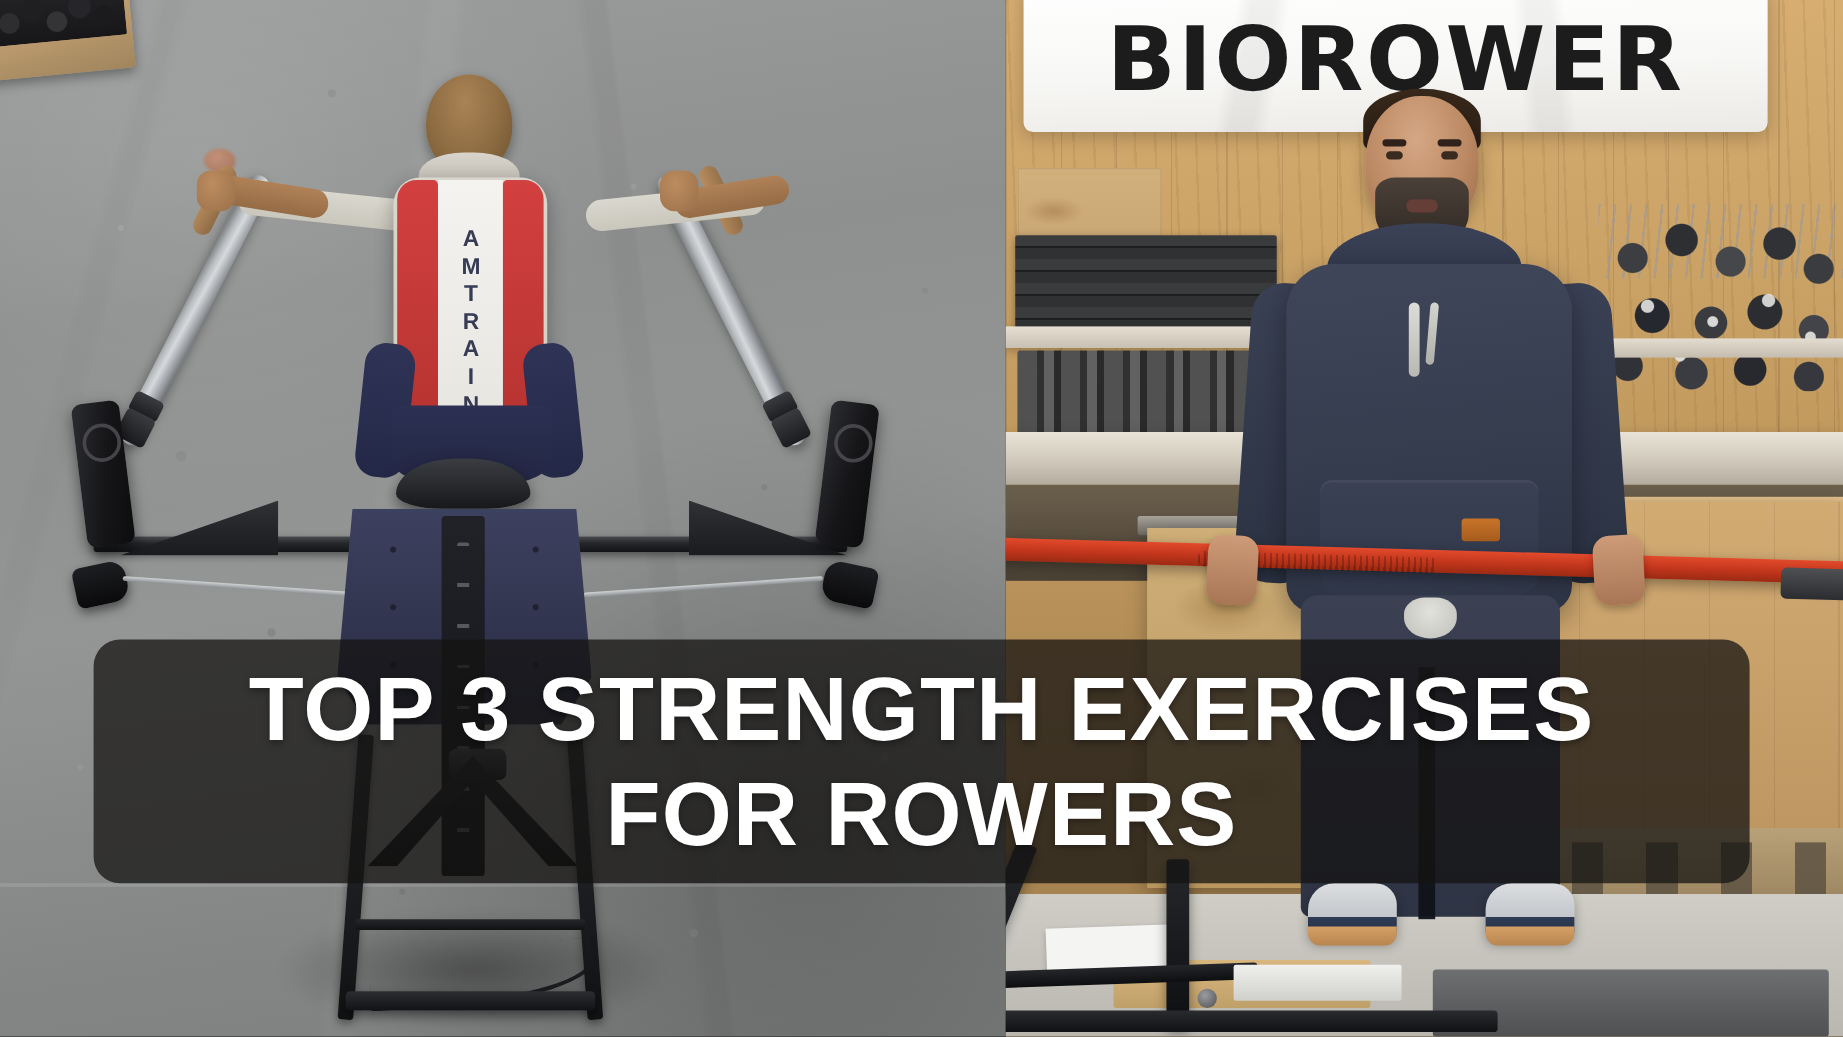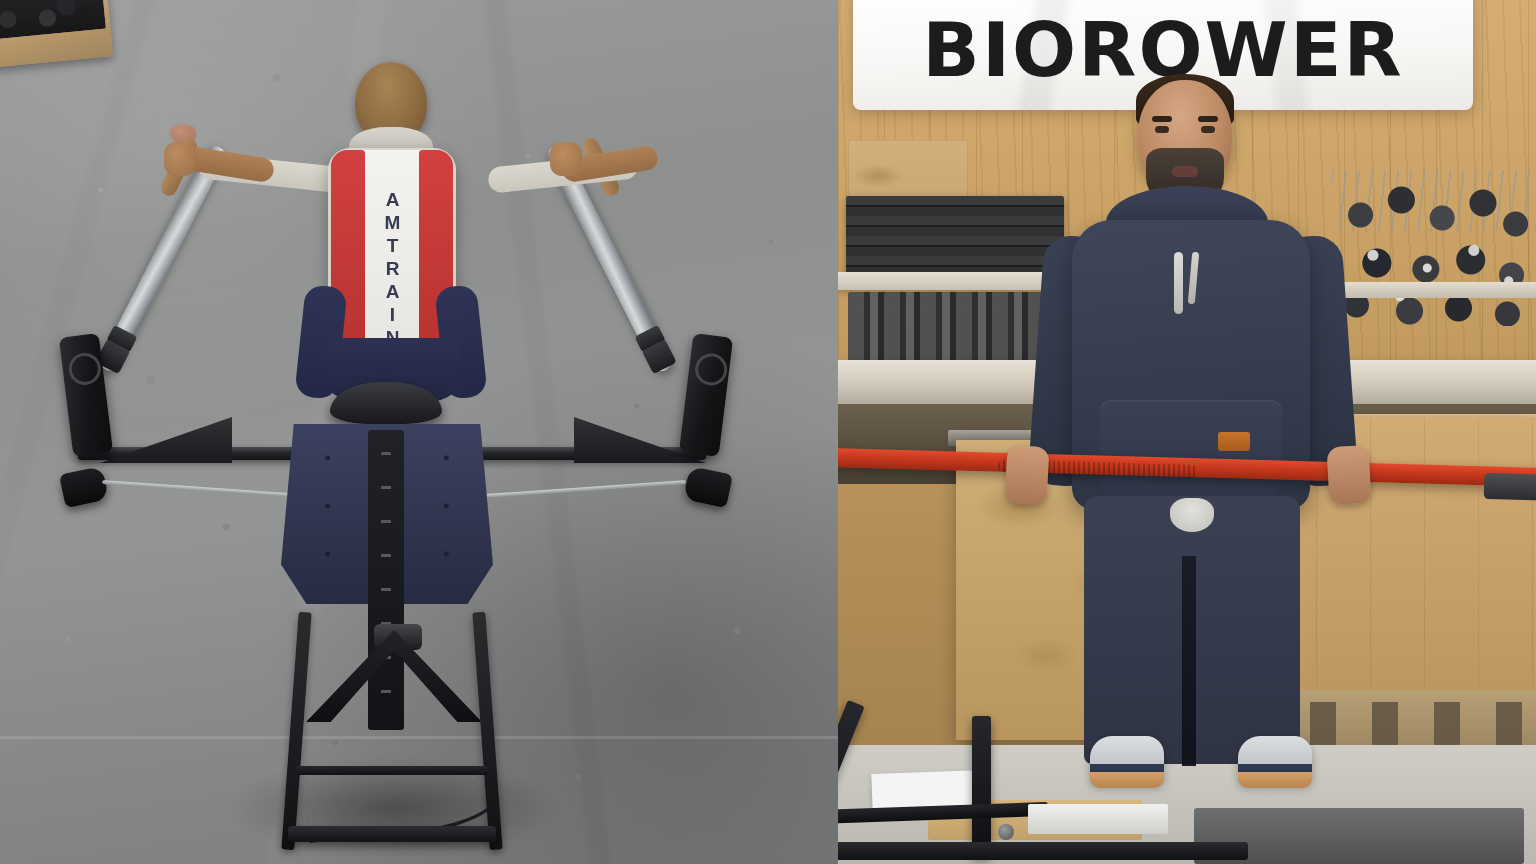--- a/index.html
+++ b/index.html
@@ -746,14 +746,18 @@
     <div class="r-hand-r"></div>
 
     <div class="fg-frame-diag"></div>
     <div class="fg-frame-vert"></div>
     <div class="fg-frame-horiz2"></div>
     <div class="fg-plate"></div>
     <div class="fg-frame-horiz"></div>
     <div class="fg-bolt"></div>
   </div>
 
+  <div class="title-banner">
+    <div class="title-line l1">TOP 3 STRENGTH EXERCISES</div>
+    <div class="title-line l2">FOR ROWERS</div>
+  </div>
 
 </div>
 
 </body></html>

